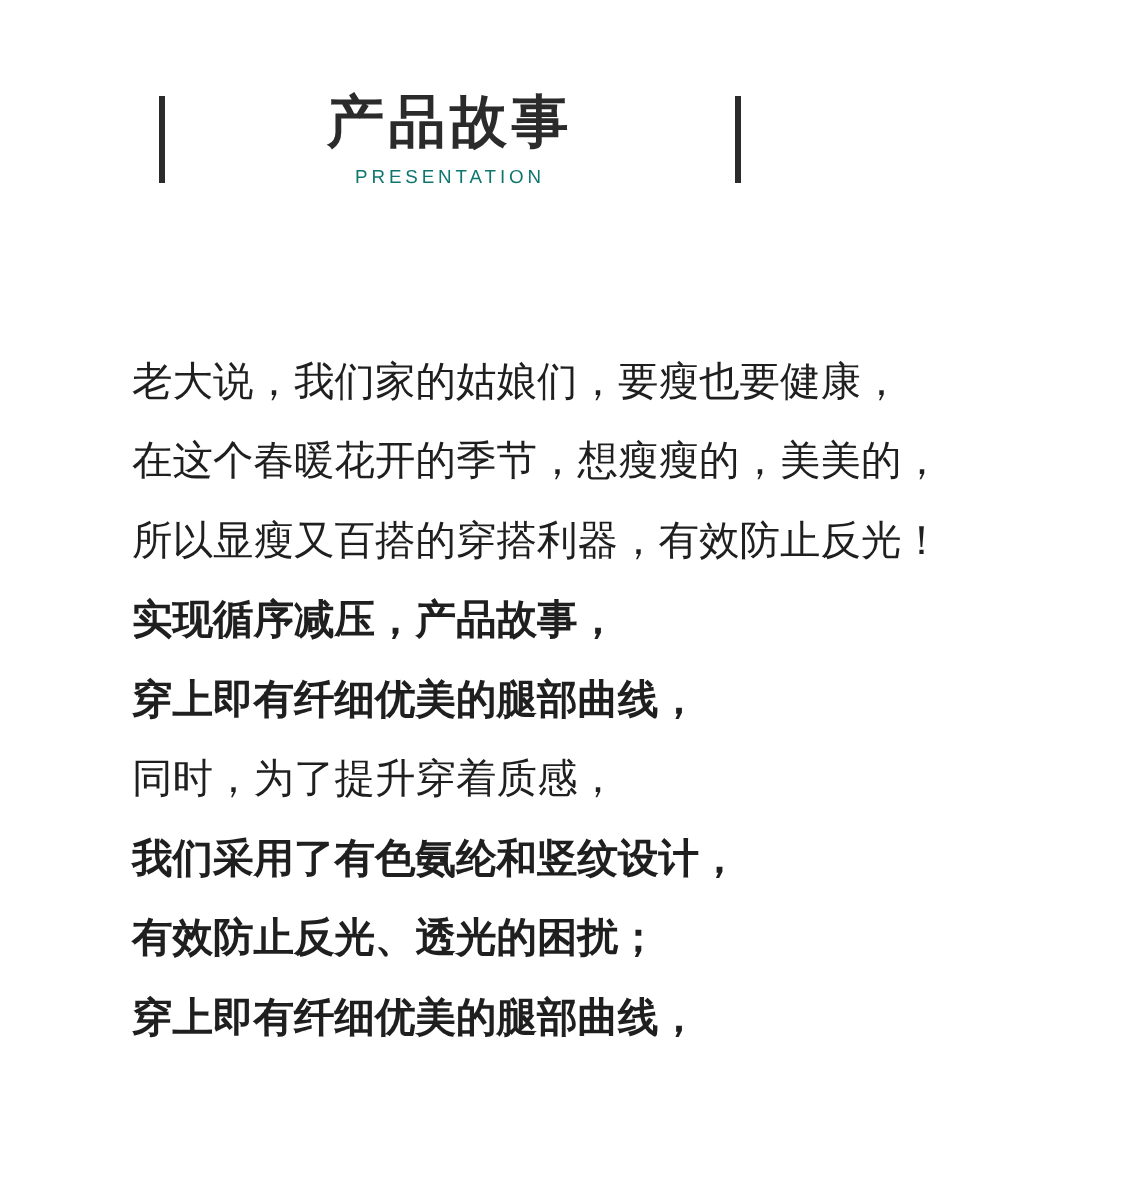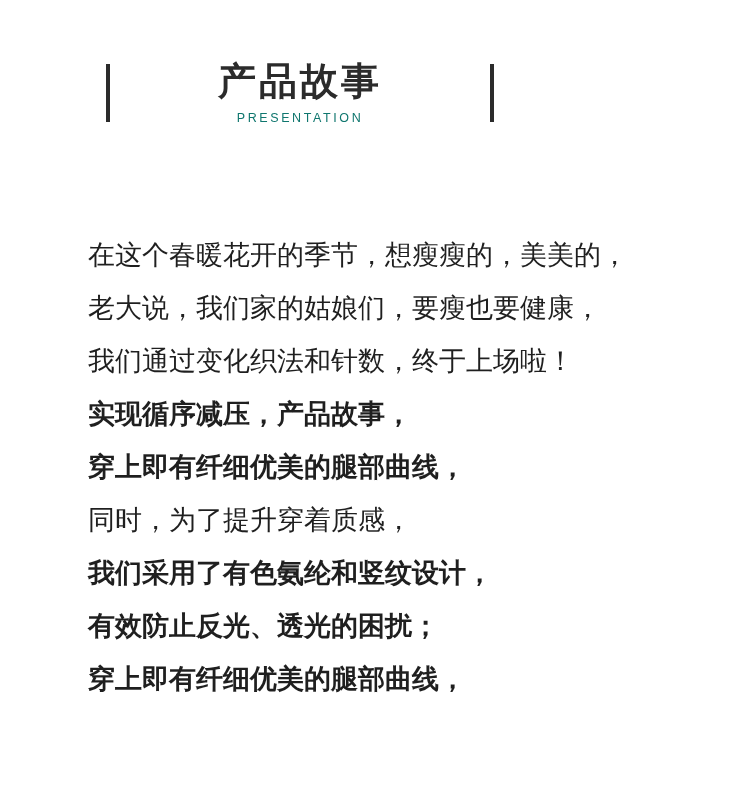--- a/index.html
+++ b/index.html
@@ -102,23 +102,23 @@
       <span class="rule rule-left"></span>
       <div class="title-block">
         <div class="title-cn">产品故事</div>
         <div class="title-en">PRESENTATION</div>
       </div>
       <span class="rule rule-right"></span>
     </div>
   </div>
 
   <div class="body-copy">
+    <div class="line normal">老大说，我们家的姑娘们，要瘦也要健康，</div>
     <div class="line normal">在这个春暖花开的季节，想瘦瘦的，美美的，</div>
-    <div class="line normal">老大说，我们家的姑娘们，要瘦也要健康，</div>
-    <div class="line normal">我们通过变化织法和针数，终于上场啦！</div>
+    <div class="line normal">所以显瘦又百搭的穿搭利器，有效防止反光！</div>
     <div class="line bold">实现循序减压，产品故事，</div>
     <div class="line bold">穿上即有纤细优美的腿部曲线，</div>
     <div class="line normal">同时，为了提升穿着质感，</div>
     <div class="line bold">我们采用了有色氨纶和竖纹设计，</div>
     <div class="line bold">有效防止反光、透光的困扰；</div>
     <div class="line bold">穿上即有纤细优美的腿部曲线，</div>
   </div>
 
 </div>
 

